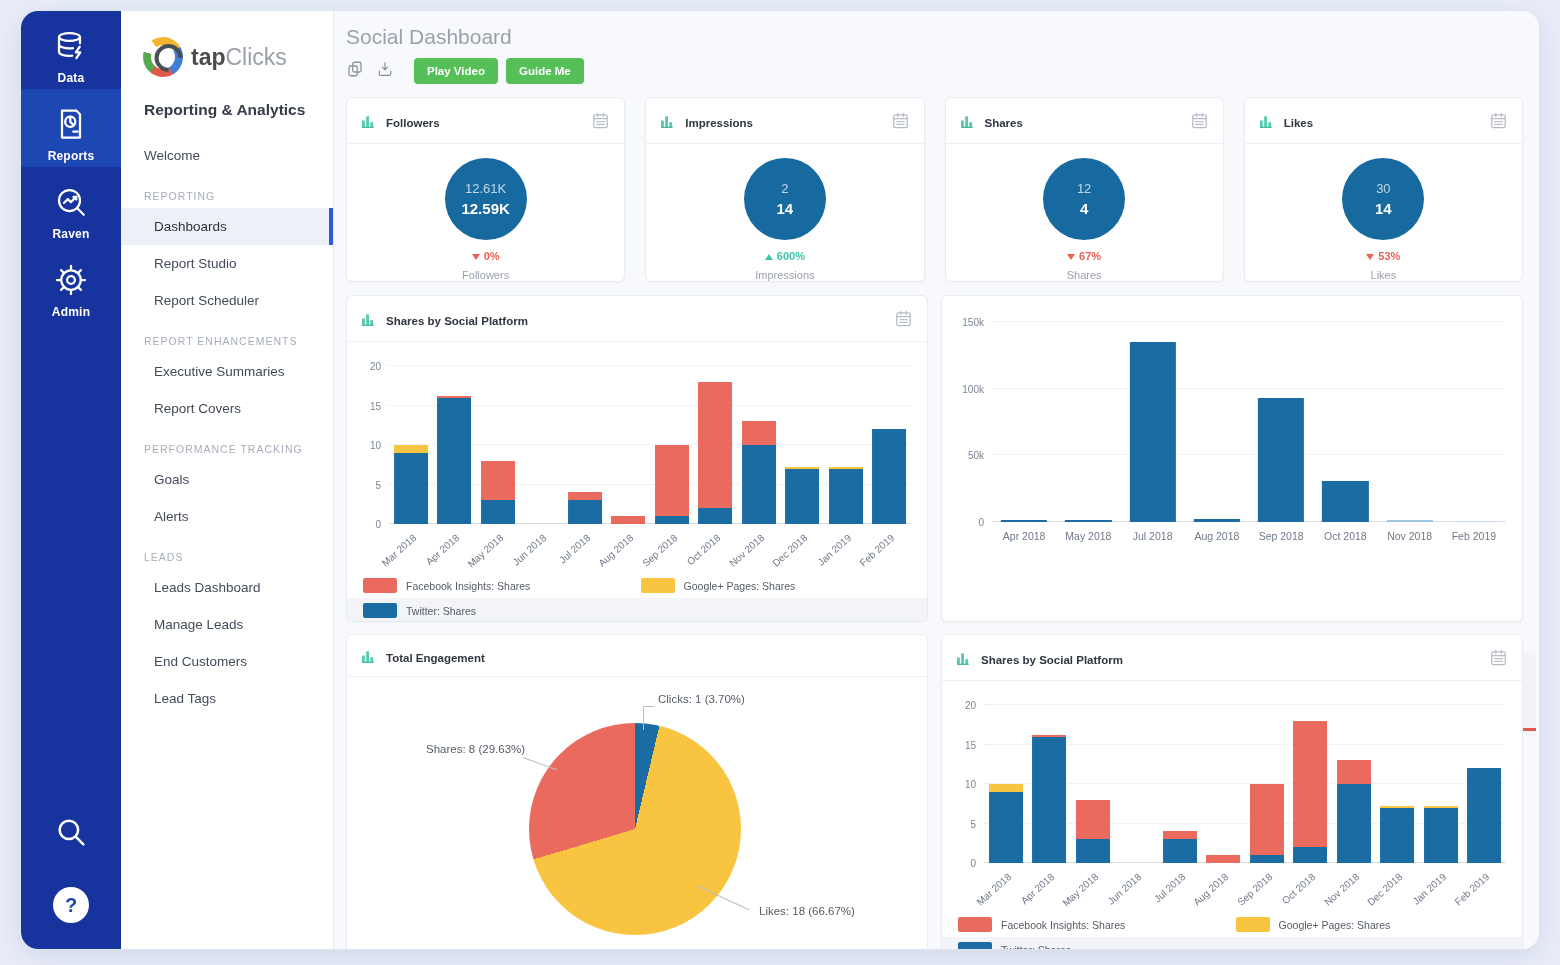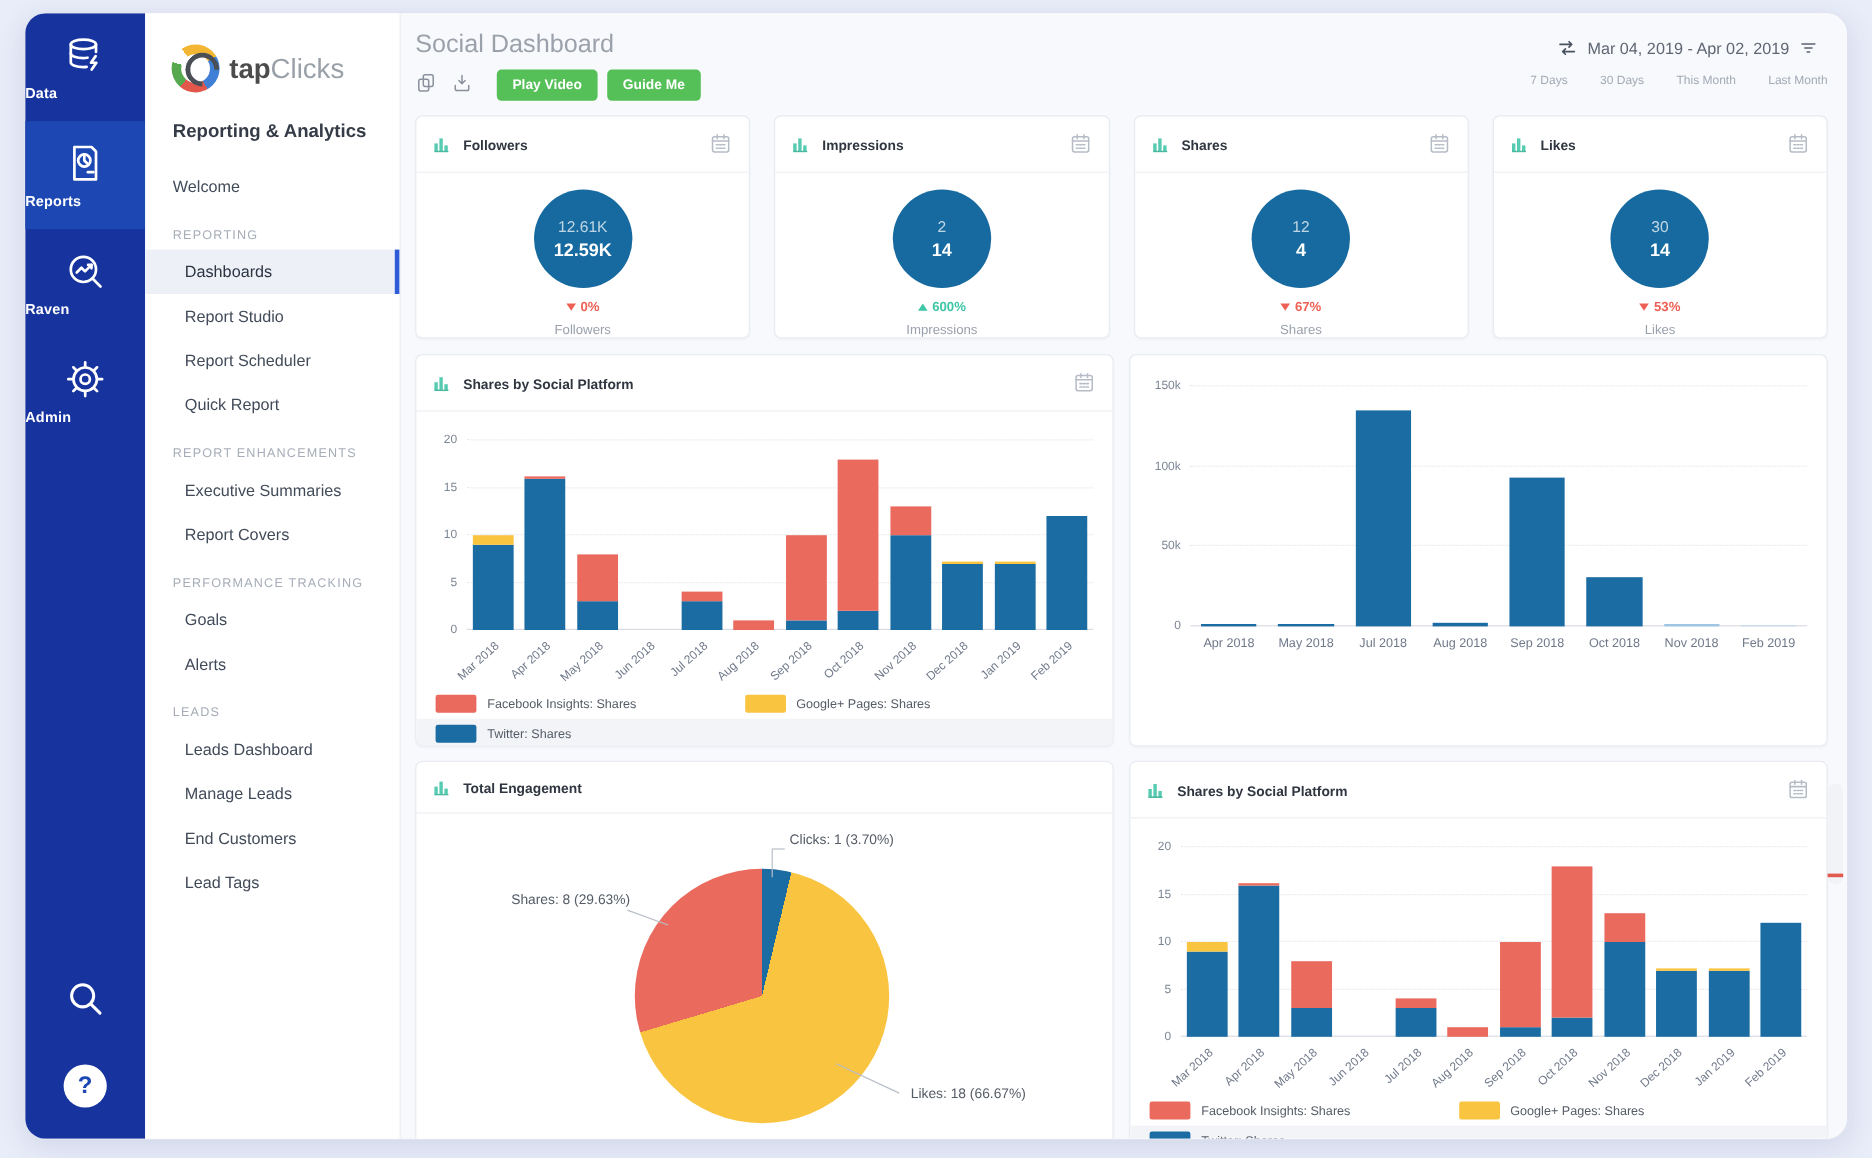--- a/index.html
+++ b/index.html
@@ -3,21 +3,21 @@
 <meta charset="utf-8">
 <style>
   * { margin:0; padding:0; box-sizing:border-box; }
   html,body { width:1560px; height:965px; overflow:hidden; font-family:"Liberation Sans", sans-serif; }
   .page { position:relative; width:1560px; height:965px; background:#e9edf9; }
   .window { position:absolute; left:20px; top:10px; width:1520px; height:940px; background:#fff;
             border-radius:18px; overflow:hidden; display:flex; box-shadow:0 6px 24px rgba(40,60,120,.12); border:1px solid #dfe4f0; }
 
   
   .rail { width:100px; background:#16339e; display:flex; flex-direction:column; color:#fff; flex-shrink:0; }
-  .rail-item { padding:17px 0 16px; text-align:left; cursor:pointer; }
+  .rail-item { padding:17px 0 4px; text-align:center; cursor:pointer; }
   .rail-item.active { background:#1d47b2; }
   .rail-item svg { display:block; margin:0 auto 7px; }
   .rail-label { font-size:12px; font-weight:bold; letter-spacing:.2px; }
   .rail-spacer { flex:1; }
   .rail-bottom { padding:14px 0 26px; text-align:center; }
   .rail-search { margin:0 auto 38px; display:block; cursor:pointer; }
   .help-circle { width:36px; height:36px; border-radius:50%; background:#fff; color:#1d47b2; font-weight:bold;
                  font-size:20px; line-height:36px; margin:0 auto; cursor:pointer; }
 
   
@@ -83,21 +83,21 @@
   .gridline { position:absolute; left:0; right:0; border-top:1px dotted #e4e7ed; }
   .gridline.baseline { border-top:1px solid #d9dde3; }
   .ytick { position:absolute; right:100%; margin-right:8px; transform:translateY(50%); font-size:10px; color:#7c8594; }
   .bar { position:absolute; }
   .xaxis { position:relative; margin-left:26px; height:47px; }
   .xaxis.flat { margin-left:34px; height:28px; }
   .xlab { position:absolute; top:8px; font-size:10px; color:#70798a; white-space:nowrap;
           transform:translateX(-100%) rotate(-42deg); transform-origin:right top; }
   .xlab.flat { transform:translateX(-50%); font-size:10.5px; }
   .legend { margin:2px 16px 0; font-size:10.5px; color:#555c66; }
-  .legend-row { display:flex; align-items:center; height:25px; }
+  .legend-row { display:flex; align-items:center; height:25px;gap:20px; }
   .legend-row.striped { background:#f2f4f8; margin:0 -16px; padding:0 16px; }
   .legend-item { display:flex; align-items:center; width:47%; cursor:pointer; }
   .chip { width:34px; height:15px; border-radius:2px; margin-right:9px; flex-shrink:0; }
 
   
   .pie-body { position:relative; height:280px; }
   .pie { position:absolute; left:182px; top:46px; width:212px; height:212px; border-radius:50%; }
   .pie-label { position:absolute; font-size:11.5px; color:#555c66; white-space:nowrap; }
   .pie-line { position:absolute; background:#b9bec7; height:1px; transform-origin:left top; }
 
@@ -163,21 +163,20 @@
       <div class="logo-text"><span class="logo-tap">tap</span><span class="logo-clicks">Clicks</span></div>
     </div>
     <div class="product-title">Reporting &amp; Analytics</div>
     <div class="menu">
       <div class="menu-item top-level">Welcome</div>
 
       <div class="menu-section">REPORTING</div>
       <div class="menu-item active">Dashboards</div>
       <div class="menu-item">Report Studio</div>
       <div class="menu-item">Report Scheduler</div>
-      <div class="menu-item">Quick Report</div>
 
       <div class="menu-section">REPORT ENHANCEMENTS</div>
       <div class="menu-item">Executive Summaries</div>
       <div class="menu-item">Report Covers</div>
 
       <div class="menu-section">PERFORMANCE TRACKING</div>
       <div class="menu-item">Goals</div>
       <div class="menu-item">Alerts</div>
 
       <div class="menu-section">LEADS</div>
@@ -196,38 +195,20 @@
           <span class="tool-icon"><svg width="18" height="18" viewBox="0 0 24 24" fill="none" stroke="#8b919c" stroke-width="1.7" stroke-linejoin="round">
                   <rect x="9" y="3" width="11" height="13" rx="2"></rect>
                   <rect x="4" y="8" width="11" height="13" rx="2"></rect>
                 </svg></span>
           <span class="tool-icon"><svg width="18" height="18" viewBox="0 0 24 24" fill="none" stroke="#8b919c" stroke-width="1.7" stroke-linecap="round" stroke-linejoin="round">
                   <path d="M12 4v9M8.5 9.5L12 13l3.5-3.5"></path>
                   <path d="M4.5 15v3.5a2 2 0 0 0 2 2h11a2 2 0 0 0 2-2V15"></path>
                 </svg></span>
           <button class="btn-green">Play Video</button>
           <button class="btn-green">Guide Me</button>
-        </div>
-      </div>
-      <div class="header-right">
-        <div class="date-row">
-          <svg width="18" height="18" viewBox="0 0 24 24" fill="none" stroke="#4a5160" stroke-width="1.8" stroke-linecap="round" stroke-linejoin="round">
-                <path d="M4 8h13M14 5l3 3-3 3"></path>
-                <path d="M20 16H7M10 13l-3 3 3 3"></path>
-              </svg>
-          <span>Mar 04, 2019 - Apr 02, 2019</span>
-          <svg width="16" height="16" viewBox="0 0 24 24" fill="none" stroke="#5a6270" stroke-width="2" stroke-linecap="round">
-                <path d="M4 7h16M7.5 12h9M10.5 17h3"></path>
-              </svg>
-        </div>
-        <div class="quick-ranges">
-          <span>7 Days</span>
-          <span>30 Days</span>
-          <span>This Month</span>
-          <span>Last Month</span>
         </div>
       </div>
     </div>
 
     <div class="kpi-row">
       <div class="card kpi-card">
         <div class="card-head">
           <span><svg width="17" height="15" viewBox="0 0 20 18">
                   <rect x="1" y="9" width="3.4" height="8" fill="#56cbb1"></rect>
                   <rect x="6" y="4" width="3.4" height="13" fill="#56cbb1"></rect>

